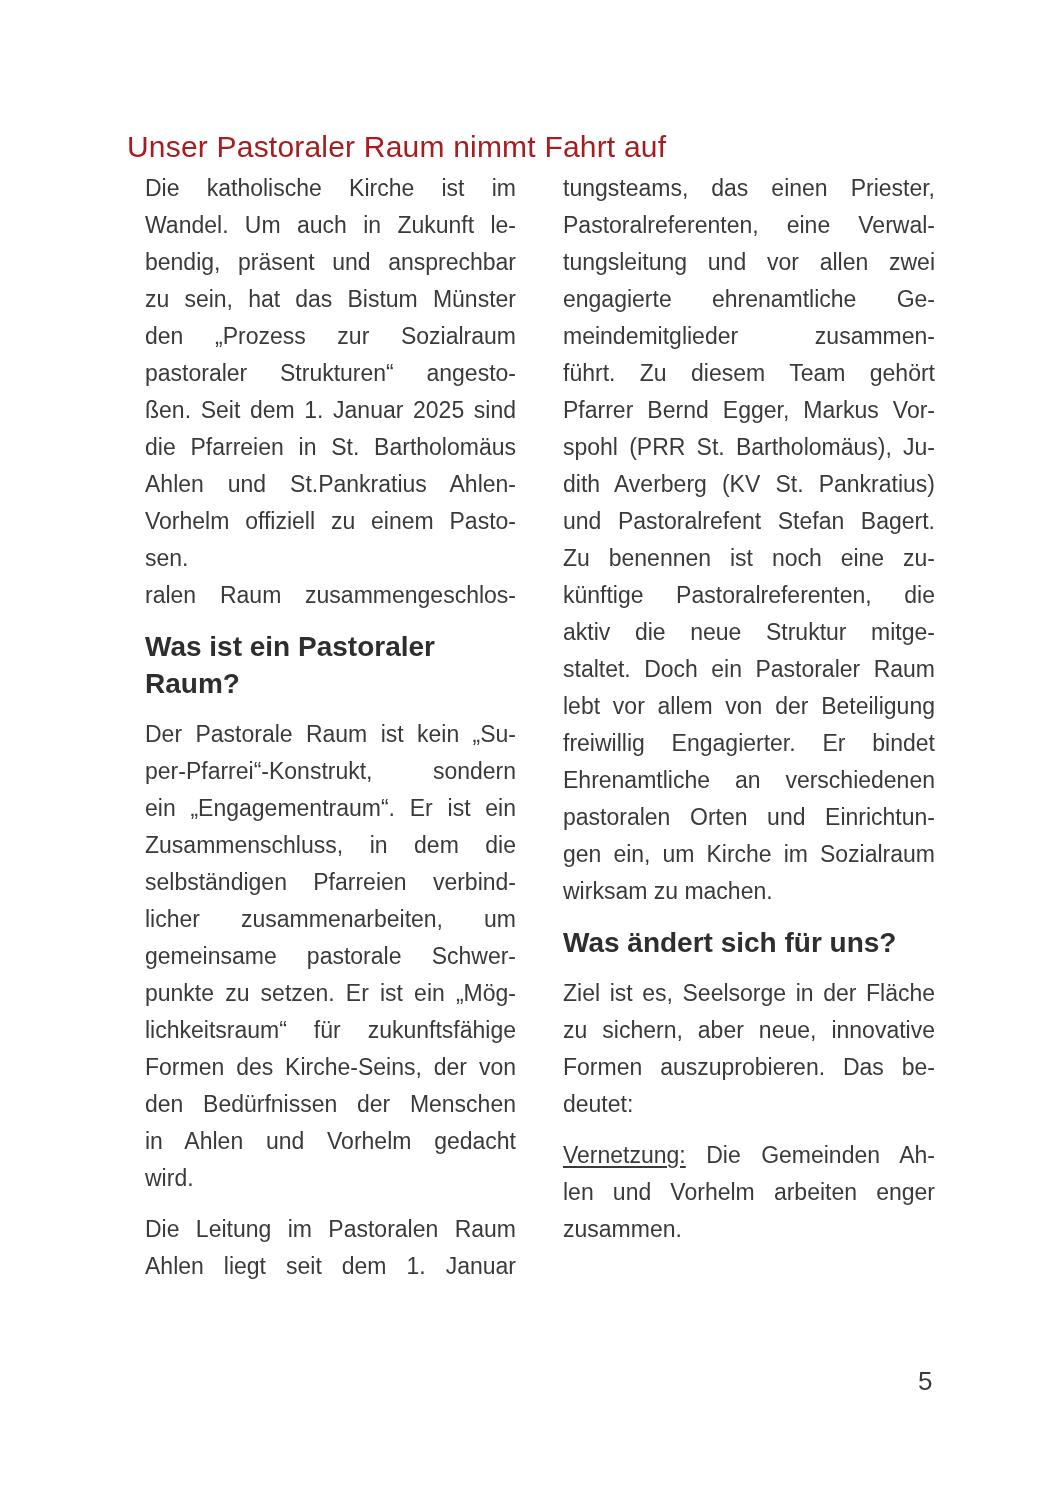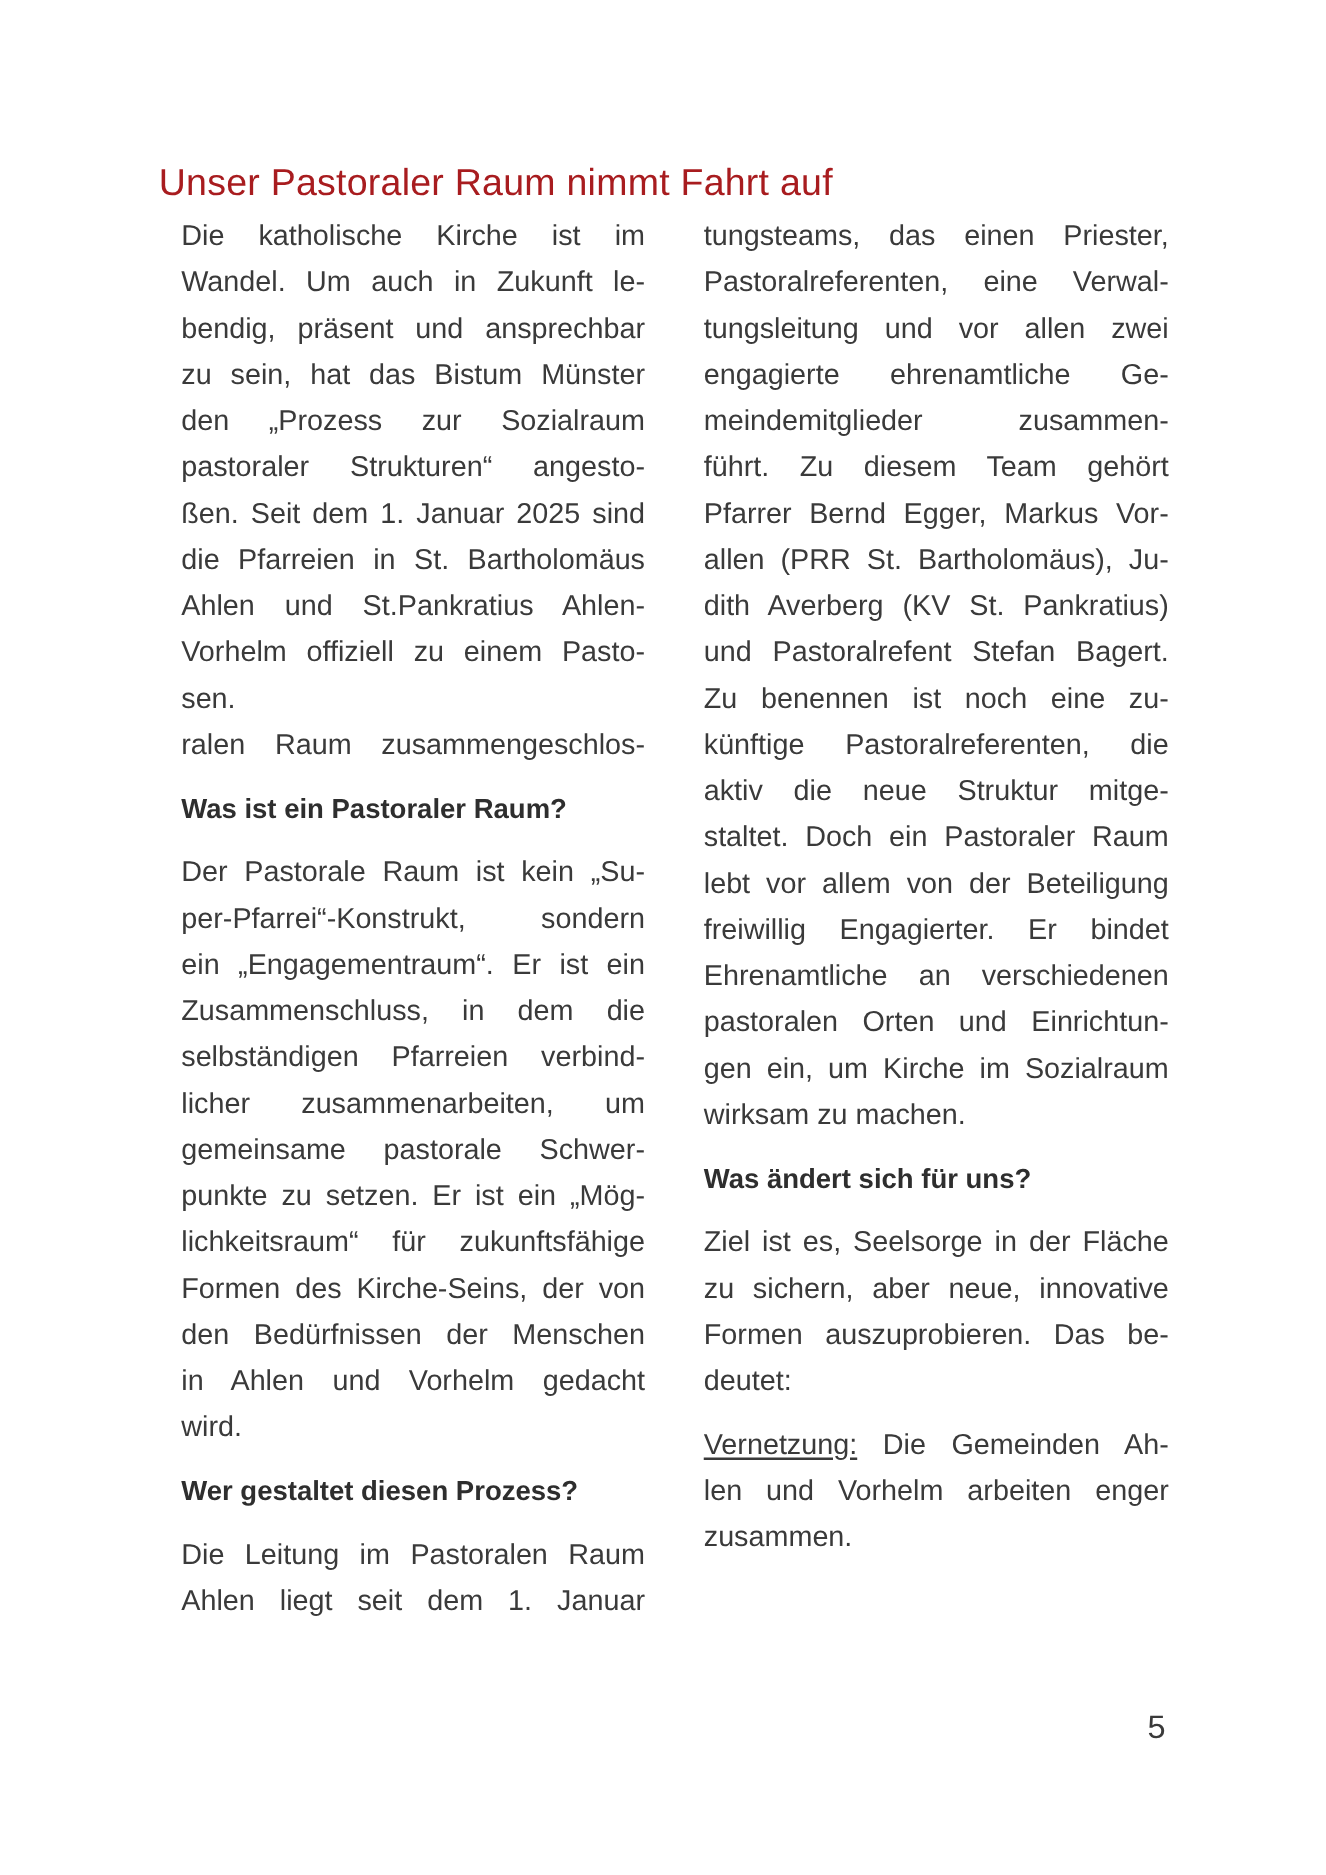--- a/index.html
+++ b/index.html
@@ -37,21 +37,21 @@
     text-align: justify;
     text-align-last: justify;
     -moz-text-align-last: justify;
   }
   .line.last {
     text-align-last: left;
     -moz-text-align-last: left;
   }
   .subheading {
     font-weight: bold;
-    font-size: 22px;
+    font-size: 28px;
     line-height: 37px;
     margin: 0 0 14px 0;
     color: #2e2e2e;
   }
   .u { text-decoration: underline; text-underline-offset: 3px; }
   .pagenum {
     position: absolute;
     left: 918px;
     top: 1366px;
     font-size: 26px;
@@ -88,37 +88,36 @@
         <div class="line">selbständigen Pfarreien verbind-</div>
         <div class="line">licher zusammenarbeiten, um</div>
         <div class="line">gemeinsame pastorale Schwer-</div>
         <div class="line">punkte zu setzen. Er ist ein „Mög-</div>
         <div class="line">lichkeitsraum“ für zukunftsfähige</div>
         <div class="line">Formen des Kirche-Seins, der von</div>
         <div class="line">den Bedürfnissen der Menschen</div>
         <div class="line">in Ahlen und Vorhelm gedacht</div>
         <div class="line last">wird.</div>
       </div>
-      <div class="subheading">Wer gestaltet diesen Prozess?</div>
       <div class="para">
         <div class="line">Die Leitung im Pastoralen Raum</div>
         <div class="line">Ahlen liegt seit dem 1. Januar</div>
       </div>
     </div>
 
   <div class="col right" id="col-right">
       <div class="para">
         <div class="line">tungsteams, das einen Priester,</div>
         <div class="line">Pastoralreferenten, eine Verwal-</div>
         <div class="line">tungsleitung und vor allen zwei</div>
         <div class="line">engagierte ehrenamtliche Ge-</div>
         <div class="line">meindemitglieder zusammen-</div>
         <div class="line">führt. Zu diesem Team gehört</div>
         <div class="line">Pfarrer Bernd Egger, Markus Vor-</div>
-        <div class="line">allen (PRR St. Bartholomäus), Ju-</div>
+        <div class="line">spohl (PRR St. Bartholomäus), Ju-</div>
         <div class="line">dith Averberg (KV St. Pankratius)</div>
         <div class="line">und Pastoralrefent Stefan Bagert.</div>
         <div class="line">Zu benennen ist noch eine zu-</div>
         <div class="line">künftige Pastoralreferenten, die</div>
         <div class="line">aktiv die neue Struktur mitge-</div>
         <div class="line">staltet. Doch ein Pastoraler Raum</div>
         <div class="line">lebt vor allem von der Beteiligung</div>
         <div class="line">freiwillig Engagierter. Er bindet</div>
         <div class="line">Ehrenamtliche an verschiedenen</div>
         <div class="line">pastoralen Orten und Einrichtun-</div>

